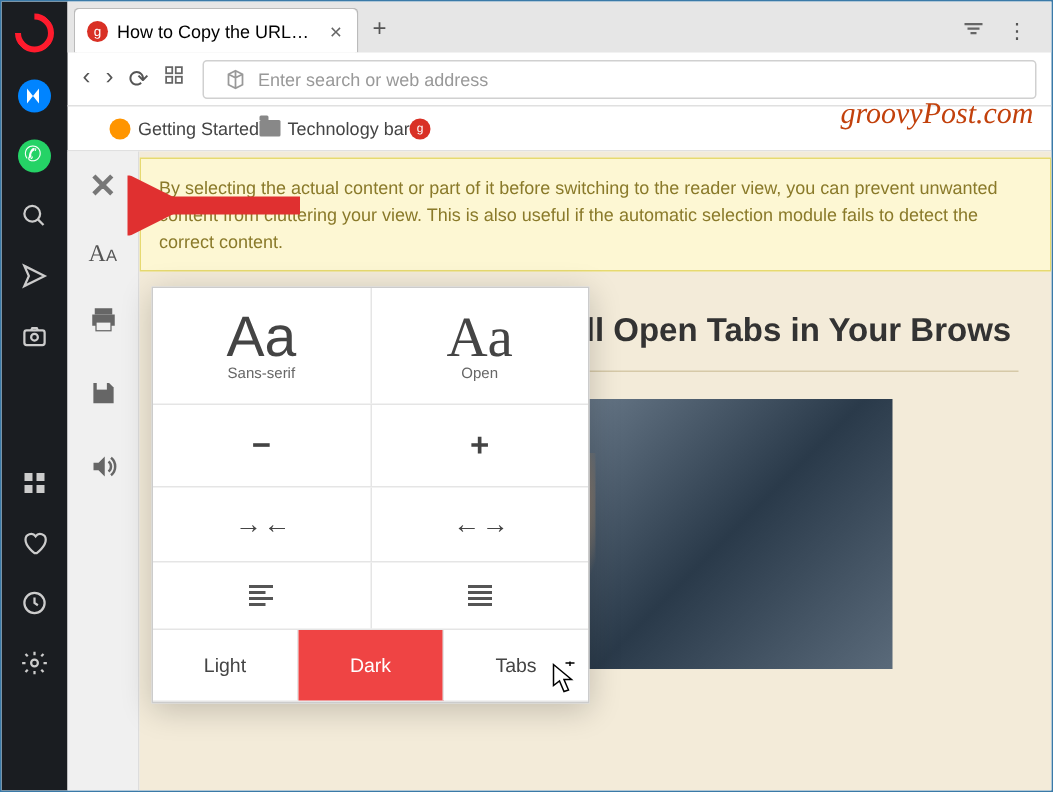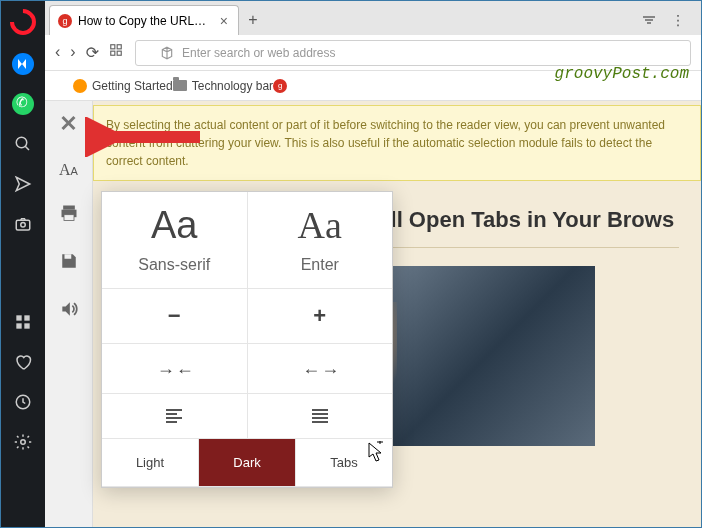--- a/index.html
+++ b/index.html
@@ -15,47 +15,47 @@
 .main{flex:1;display:flex;flex-direction:column}
 .tabbar{height:34px;background:#e6e6e6;display:flex;align-items:flex-end;padding-left:4px}
 .tab{background:#fff;border:1px solid #bbb;border-bottom:none;height:30px;display:flex;align-items:center;padding:0 8px;font-size:12px;border-radius:4px 4px 0 0;gap:6px;max-width:190px}
 .tab .fav{width:14px;height:14px;border-radius:50%;background:#d93025;color:#fff;font-size:9px;display:flex;align-items:center;justify-content:center}
 .tab .tt{white-space:nowrap;overflow:hidden;text-overflow:ellipsis;flex:1}
 .tab .x{font-size:14px;color:#666;padding:0 2px}
 .newtab{width:28px;height:30px;display:flex;align-items:center;justify-content:center;color:#555}
 .tabctrl{margin-left:auto;padding:0 16px;color:#555;display:flex;gap:14px;align-items:center;height:30px}
 .addr{height:36px;display:flex;align-items:center;padding:0 10px;gap:12px;border-bottom:1px solid #e0e0e0}
 .addr .nav{display:flex;gap:10px;color:#555;font-size:16px}
-.addr .box{flex:1;border:1px solid #d0d0d0;height:26px;border-radius:3px;display:flex;align-items:center;padding:0 24px;gap:8px;color:#999;font-size:12px}
+.addr .box{flex:1;border:1px solid #d0d0d0;height:26px;border-radius:3px;display:flex;align-items:center;padding:0 14px;gap:8px;color:#999;font-size:12px}
 .bm{height:30px;display:flex;align-items:center;padding:0 28px;font-size:12px;color:#444;border-bottom:1px solid #e0e0e0}
 .bm .item{display:flex;align-items:center;gap:5px}
 .bm .ffav{width:14px;height:14px;border-radius:50%;background:#ff9500}
 .bm .gfav{width:14px;height:14px;border-radius:50%;background:#d93025;color:#fff;font-size:8px;display:flex;align-items:center;justify-content:center}
 .content{flex:1;display:flex;position:relative}
 .rtb{width:48px;background:#f0f0f0;border-right:1px solid #ddd;display:flex;flex-direction:column;align-items:center;padding-top:10px;gap:24px;color:#555;font-size:20px}
 .rtb .close{font-size:22px;color:#777;font-weight:bold}
 .page{flex:1;background:#f3ebd9;position:relative;overflow:hidden}
 .tip{background:#fdf7d3;border:1px solid #e6d970;margin:4px 0 0 0;padding:10px 12px;font-size:12px;color:#8a7a2a;line-height:1.5}
 .art{padding:26px 22px 0 22px}
 .art h1{font-size:22px;color:#333;font-weight:bold;padding-bottom:14px;border-bottom:1px solid #d6c9a8}
 .hero{margin-top:18px;width:480px;height:180px;background:linear-gradient(135deg,#4a5a6a 0%,#6a7a8a 40%,#2a3a4a 70%,#5a6a7a 100%);position:relative}
 .hero::after{content:"";position:absolute;left:40%;top:20%;width:90px;height:110px;background:radial-gradient(ellipse at 40% 30%,#c9b89a 0%,#8a7a6a 60%,transparent 80%)}
 .popup{position:absolute;left:100px;top:190px;width:292px;background:#fff;border:1px solid #ccc;box-shadow:0 4px 20px rgba(0,0,0,0.2);z-index:50}
 .popup::before{content:"";position:absolute;left:-10px;top:8px;border:10px solid transparent;border-right-color:#fff}
 .prow{display:flex;border-bottom:1px solid #e5e5e5}
 .pcell{flex:1;display:flex;flex-direction:column;align-items:center;justify-content:center;padding:14px 0;border-right:1px solid #e5e5e5;cursor:pointer;color:#444}
 .pcell:last-child{border-right:none}
-.pcell.sel{background:#7f1d1d;color:#fff}
+.pcell.sel{background:#ef4444;color:#fff}
 .pcell .big{font-size:38px;line-height:1}
-.pcell .lbl{font-size:16px;margin-top:12px;color:#666}
+.pcell .lbl{font-size:10px;margin-top:0;color:#666}
 .pcell .sym{font-size:22px;font-weight:bold}
 .pcell .ar{font-size:18px;letter-spacing:-2px}
 .prow.themes .pcell{padding:16px 16px;font-size:13px}
 .arrow{position:absolute;left:84px;top:116px;z-index:60}
-.watermark{position:absolute;right:12px;top:64px;font-family:Liberation Mono, monospace;font-size:16px;color:#4d7c0f;z-index:5;font-style:italic}
+.watermark{position:absolute;right:12px;top:64px;font-family:Liberation Serif, serif;font-size:20px;color:#c2410c;z-index:5;font-style:italic}
 .cursor{position:absolute;left:366px;top:440px;z-index:70;font-size:16px}
 .folder{width:14px;height:11px;background:#888;border-radius:1px;position:relative;display:inline-block}
 .folder::before{content:"";position:absolute;top:-3px;left:0;width:6px;height:3px;background:#888;border-radius:1px 1px 0 0}
 </style>
 </head>
 <body>
 
 <div class="app">
   <div class="rail">
     <div class="opera"></div>
@@ -191,21 +191,21 @@
 </div>
 
 <div class="popup">
   <div class="prow">
     <div class="pcell">
       <div class="big" style="font-family:Arial">Aa</div>
       <div class="lbl">Sans-serif</div>
     </div>
     <div class="pcell">
       <div class="big" style="font-family:Georgia,serif">Aa</div>
-      <div class="lbl">Enter</div>
+      <div class="lbl">Open</div>
     </div>
   </div>
   <div class="prow">
     <div class="pcell">
         <span class="sym">−</span>
       </div>
     <div class="pcell">
         <span class="sym">+</span>
       </div>
   </div>

